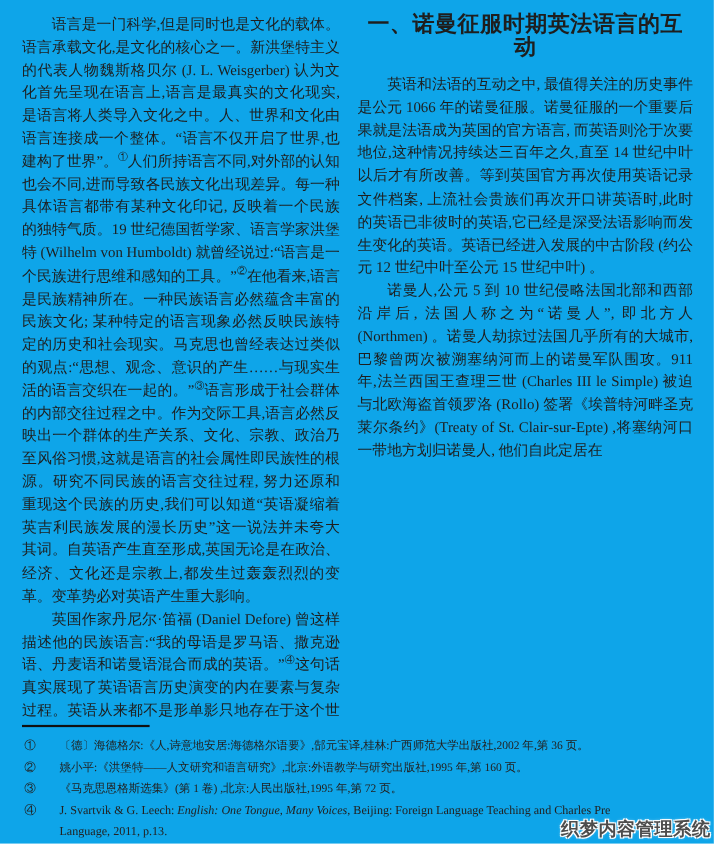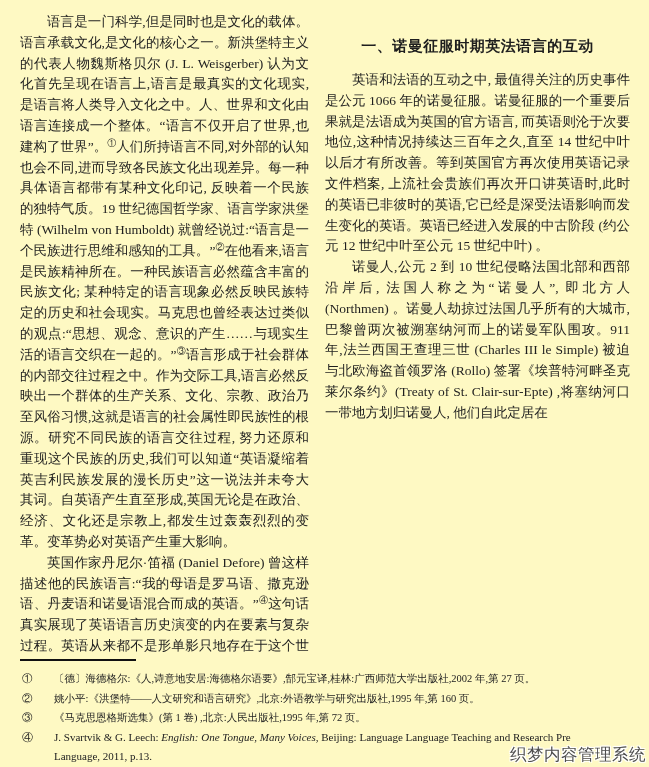--- a/index.html
+++ b/index.html
@@ -1,20 +1,20 @@
 <!DOCTYPE html>
 <html lang="zh"><head>
 <meta charset="utf-8">
 <style>
   html, body { margin: 0; padding: 0; background: #ffffff; }
   .page {
     position: relative;
     width: 649px;
     height: 767px;
-    background: #fef9c3;
+    background: #0ea5e9;
     overflow: hidden;
     font-family: "Liberation Serif", "DejaVu Serif", serif;
     color: #1e1e1e;
   }
   .columns {
     display: flex;
     gap: 16px;
     padding: 12px 19px 0 20px;
     height: 652px;
     box-sizing: border-box;
@@ -25,24 +25,24 @@
     line-height: 20.8px;
     text-align: justify;
     text-justify: inter-character;
   }
   .col-left  { width: 289px; }
   .col-right { width: 305px; }
   .col p { margin: 0; }
   .indent { text-indent: 2em; }
   sup { font-size: 9px; vertical-align: super; line-height: 0; }
   .section-heading {
-    font-size: 15px;
+    font-size: 20px;
     font-weight: bold;
     text-align: center;
-    margin: 24px 0 13px 0;
+    margin: 0 0 13px 0;
     letter-spacing: 0.5px;
     line-height: 21px;
   }
   .footnote-area {
     padding: 0 19px 0 20px;
   }
   .footnote-rule {
     width: 116px;
     height: 2px;
     background: #111111;
@@ -55,21 +55,21 @@
     color: #222222;
   }
   .fn-marker { width: 34px; flex-shrink: 0; padding-left: 2px; box-sizing: border-box; }
   .fn-text { flex: 1; }
   .fn-en { font-size: 11px; }
   .watermark {
     position: absolute;
     right: 3px;
     bottom: 4px;
     text-align: left;
-    font-weight: normal;
+    font-weight: bold;
     color: #4d4d4d;
     font-family: "Liberation Sans", "DejaVu Sans", sans-serif;
     text-shadow:
       -1px -1px 0 #ffffff, 1px -1px 0 #ffffff,
       -1px  1px 0 #ffffff, 1px  1px 0 #ffffff,
        0 0 3px #ffffff;
     line-height: 1.1;
   }
   .wm-line1 { font-size: 16.5px; letter-spacing: 0.5px; }
   .wm-line2 { font-size: 14.5px; letter-spacing: 1.5px; }
@@ -82,46 +82,46 @@
   <div class="columns">
 
     <div class="col col-left">
       <p class="indent">语言是一门科学,但是同时也是文化的载体。语言承载文化,是文化的核心之一。新洪堡特主义的代表人物魏斯格贝尔 (J. L. Weisgerber) 认为文化首先呈现在语言上,语言是最真实的文化现实,是语言将人类导入文化之中。人、世界和文化由语言连接成一个整体。“语言不仅开启了世界,也建构了世界”。<sup>①</sup>人们所持语言不同,对外部的认知也会不同,进而导致各民族文化出现差异。每一种具体语言都带有某种文化印记, 反映着一个民族的独特气质。19 世纪德国哲学家、语言学家洪堡特 (Wilhelm von Humboldt) 就曾经说过:“语言是一个民族进行思维和感知的工具。”<sup>②</sup>在他看来,语言是民族精神所在。一种民族语言必然蕴含丰富的民族文化; 某种特定的语言现象必然反映民族特定的历史和社会现实。马克思也曾经表达过类似的观点:“思想、观念、意识的产生……与现实生活的语言交织在一起的。”<sup>③</sup>语言形成于社会群体的内部交往过程之中。作为交际工具,语言必然反映出一个群体的生产关系、文化、宗教、政治乃至风俗习惯,这就是语言的社会属性即民族性的根源。研究不同民族的语言交往过程, 努力还原和重现这个民族的历史,我们可以知道“英语凝缩着英吉利民族发展的漫长历史”这一说法并未夸大其词。自英语产生直至形成,英国无论是在政治、经济、文化还是宗教上,都发生过轰轰烈烈的变革。变革势必对英语产生重大影响。</p>
       <p class="indent">英国作家丹尼尔·笛福 (Daniel Defore) 曾这样描述他的民族语言:“我的母语是罗马语、撒克逊语、丹麦语和诺曼语混合而成的英语。”<sup>④</sup>这句话真实展现了英语语言历史演变的内在要素与复杂过程。英语从来都不是形单影只地存在于这个世界</p>
     </div>
 
     <div class="col col-right">
       <h2 class="section-heading">一、诺曼征服时期英法语言的互动</h2>
       <p class="indent">英语和法语的互动之中, 最值得关注的历史事件是公元 1066 年的诺曼征服。诺曼征服的一个重要后果就是法语成为英国的官方语言, 而英语则沦于次要地位,这种情况持续达三百年之久,直至 14 世纪中叶以后才有所改善。等到英国官方再次使用英语记录文件档案, 上流社会贵族们再次开口讲英语时,此时的英语已非彼时的英语,它已经是深受法语影响而发生变化的英语。英语已经进入发展的中古阶段 (约公元 12 世纪中叶至公元 15 世纪中叶) 。</p>
-      <p class="indent">诺曼人,公元 2 到 10 世纪侵略法国北部和西部沿岸后, 法国人称之为“诺曼人”, 即北方人 (Northmen) 。诺曼人劫掠过法国几乎所有的大城市,巴黎曾两次被溯塞纳河而上的诺曼军队围攻。911 年,法兰西国王查理三世 (Charles III le Simple) 被迫与北欧海盗首领罗洛 (Rollo) 签署《埃普特河畔圣克莱尔条约》(Treaty of St. Clair-sur-Epte) ,将塞纳河口一带地方划归诺曼人, 他们自此定居在</p>
+      <p class="indent">诺曼人,公元 5 到 10 世纪侵略法国北部和西部沿岸后, 法国人称之为“诺曼人”, 即北方人 (Northmen) 。诺曼人劫掠过法国几乎所有的大城市,巴黎曾两次被溯塞纳河而上的诺曼军队围攻。911 年,法兰西国王查理三世 (Charles III le Simple) 被迫与北欧海盗首领罗洛 (Rollo) 签署《埃普特河畔圣克莱尔条约》(Treaty of St. Clair-sur-Epte) ,将塞纳河口一带地方划归诺曼人, 他们自此定居在</p>
     </div>
 
   </div>
 
   <div class="footnote-area">
     <div class="footnote-rule"></div>
 
     <div class="footnote">
       <span class="fn-marker">①</span>
-      <span class="fn-text">〔德〕海德格尔:《人,诗意地安居:海德格尔语要》,郜元宝译,桂林:广西师范大学出版社,2002 年,第 27 页。</span>
+      <span class="fn-text">〔德〕海德格尔:《人,诗意地安居:海德格尔语要》,郜元宝译,桂林:广西师范大学出版社,2002 年,第 36 页。</span>
     </div>
 
     <div class="footnote">
       <span class="fn-marker">②</span>
       <span class="fn-text">姚小平:《洪堡特——人文研究和语言研究》,北京:外语教学与研究出版社,1995 年,第 160 页。</span>
     </div>
 
     <div class="footnote">
       <span class="fn-marker">③</span>
       <span class="fn-text">《马克思恩格斯选集》(第 1 卷) ,北京:人民出版社,1995 年,第 72 页。</span>
     </div>
 
     <div class="footnote fn-en">
       <span class="fn-marker">④</span>
-      <span class="fn-text"><span>J. Svartvik &amp; G. Leech: </span><i>English: One Tongue, Many Voices</i><span>, Beijing: Language Language Teaching and Research Pre</span><br><span>Language, 2011, p.13.</span></span>
+      <span class="fn-text"><span>J. Svartvik &amp; G. Leech: </span><i>English: One Tongue, Many Voices</i><span>, Beijing: Foreign Language Teaching and Charles Pre</span><br><span>Language, 2011, p.13.</span></span>
     </div>
   </div>
 
   <div class="watermark">
     <div class="wm-line1">织梦内容管理系统</div>
   </div>
 
 </div>
 
 </body></html>

